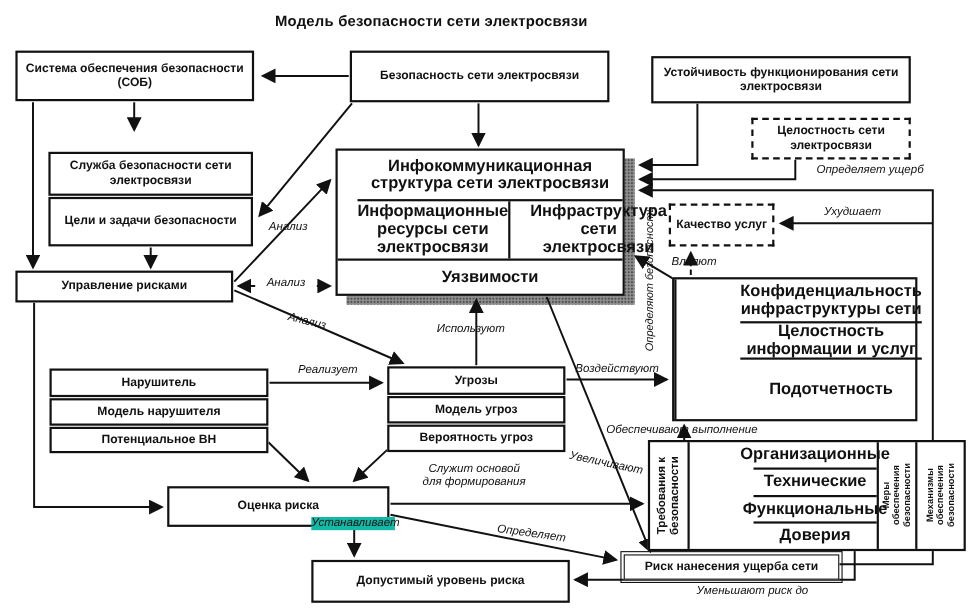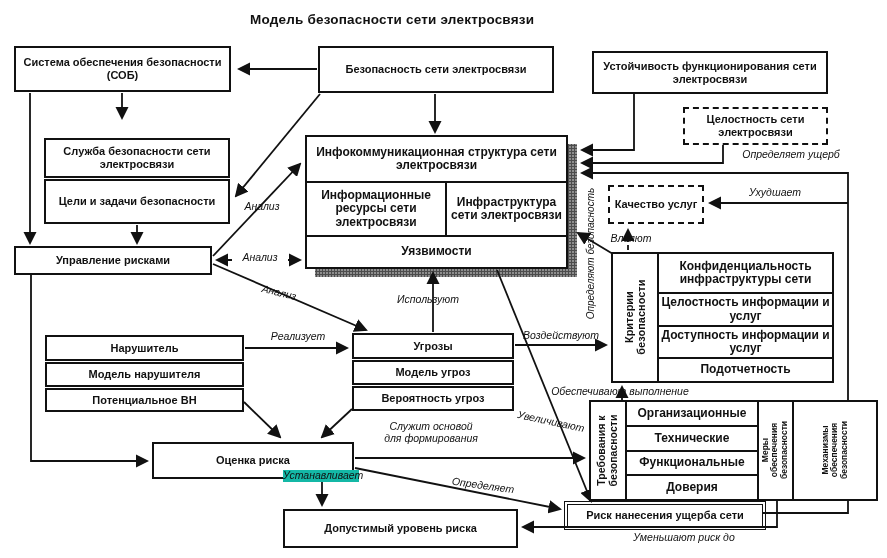--- a/index.html
+++ b/index.html
@@ -12,23 +12,23 @@
   .wd{stroke-dasharray:5 3;}
   .bx{position:absolute;box-sizing:border-box;border:2px solid #111;background:#fff;
       display:flex;align-items:center;justify-content:center;text-align:center;
       font-size:11px;font-weight:bold;line-height:1.18;padding:1px 3px;}
   .dash{border:2px dashed #111;}
   .shadow{position:absolute;left:315px;top:144px;width:262px;height:133px;background:#8e8e8e;
           background-image:radial-gradient(#4c4c4c 1px,transparent 1.2px);background-size:3px 3px;}
   .group{position:absolute;box-sizing:border-box;border:2px solid #111;background:#fff;display:flex;}
   .vcell{display:flex;align-items:center;justify-content:center;overflow:hidden;}
   .vtext{transform:rotate(-90deg);text-align:center;font-weight:bold;line-height:1.1;}
-  .rowcol{display:flex;flex-direction:column;flex:1;}
+  .rowcol{display:flex;flex-direction:column;flex:1;padding-left:40px;}
   .rw{box-sizing:border-box;display:flex;align-items:center;justify-content:center;
-      text-align:center;font-size:12px;font-weight:bold;line-height:1.1;}
+      text-align:center;font-size:15px;font-weight:bold;line-height:1.1;margin-left:18px;}
   .rw + .rw{border-top:2px solid #111;}
   .el{position:absolute;font-style:italic;font-size:10.5px;line-height:1.12;text-align:center;
       white-space:pre-line;}
   .vlab{position:absolute;display:flex;align-items:center;justify-content:center;}
   .vlab span{transform:rotate(-90deg);white-space:nowrap;font-style:italic;font-size:10px;}
   .dbl{border:1.5px solid #111;outline:1.5px solid #111;outline-offset:2px;}
 </style>
 </head>
 <body>
 
@@ -94,21 +94,20 @@
 
   <div class="bx dash" style="left:608px;top:185px;width:96px;height:39px">Качество услуг</div>
 
   <div class="group" style="left:611px;top:252px;width:223px;height:131px">
     <div class="vcell" style="width:44px;border-right:2px solid #111">
       <div class="vtext" style="width:120px;font-size:11px">Критерии безопасности</div>
     </div>
     <div class="rowcol">
       <div class="rw" style="height:38px">Конфиденциальность инфраструктуры сети</div>
       <div class="rw" style="height:33px">Целостность информации и услуг</div>
-      <div class="rw" style="height:32px">Доступность информации и услуг</div>
       <div class="rw" style="flex:1">Подотчетность</div>
     </div>
   </div>
 
   <div class="bx" style="left:45px;top:335px;width:199px;height:26px">Нарушитель</div>
   <div class="bx" style="left:45px;top:362px;width:199px;height:25px">Модель нарушителя</div>
   <div class="bx" style="left:45px;top:388px;width:199px;height:24px">Потенциальное ВН</div>
 
   <div class="bx" style="left:352px;top:333px;width:162px;height:26px">Угрозы</div>
   <div class="bx" style="left:352px;top:360px;width:162px;height:25px">Модель угроз</div>

